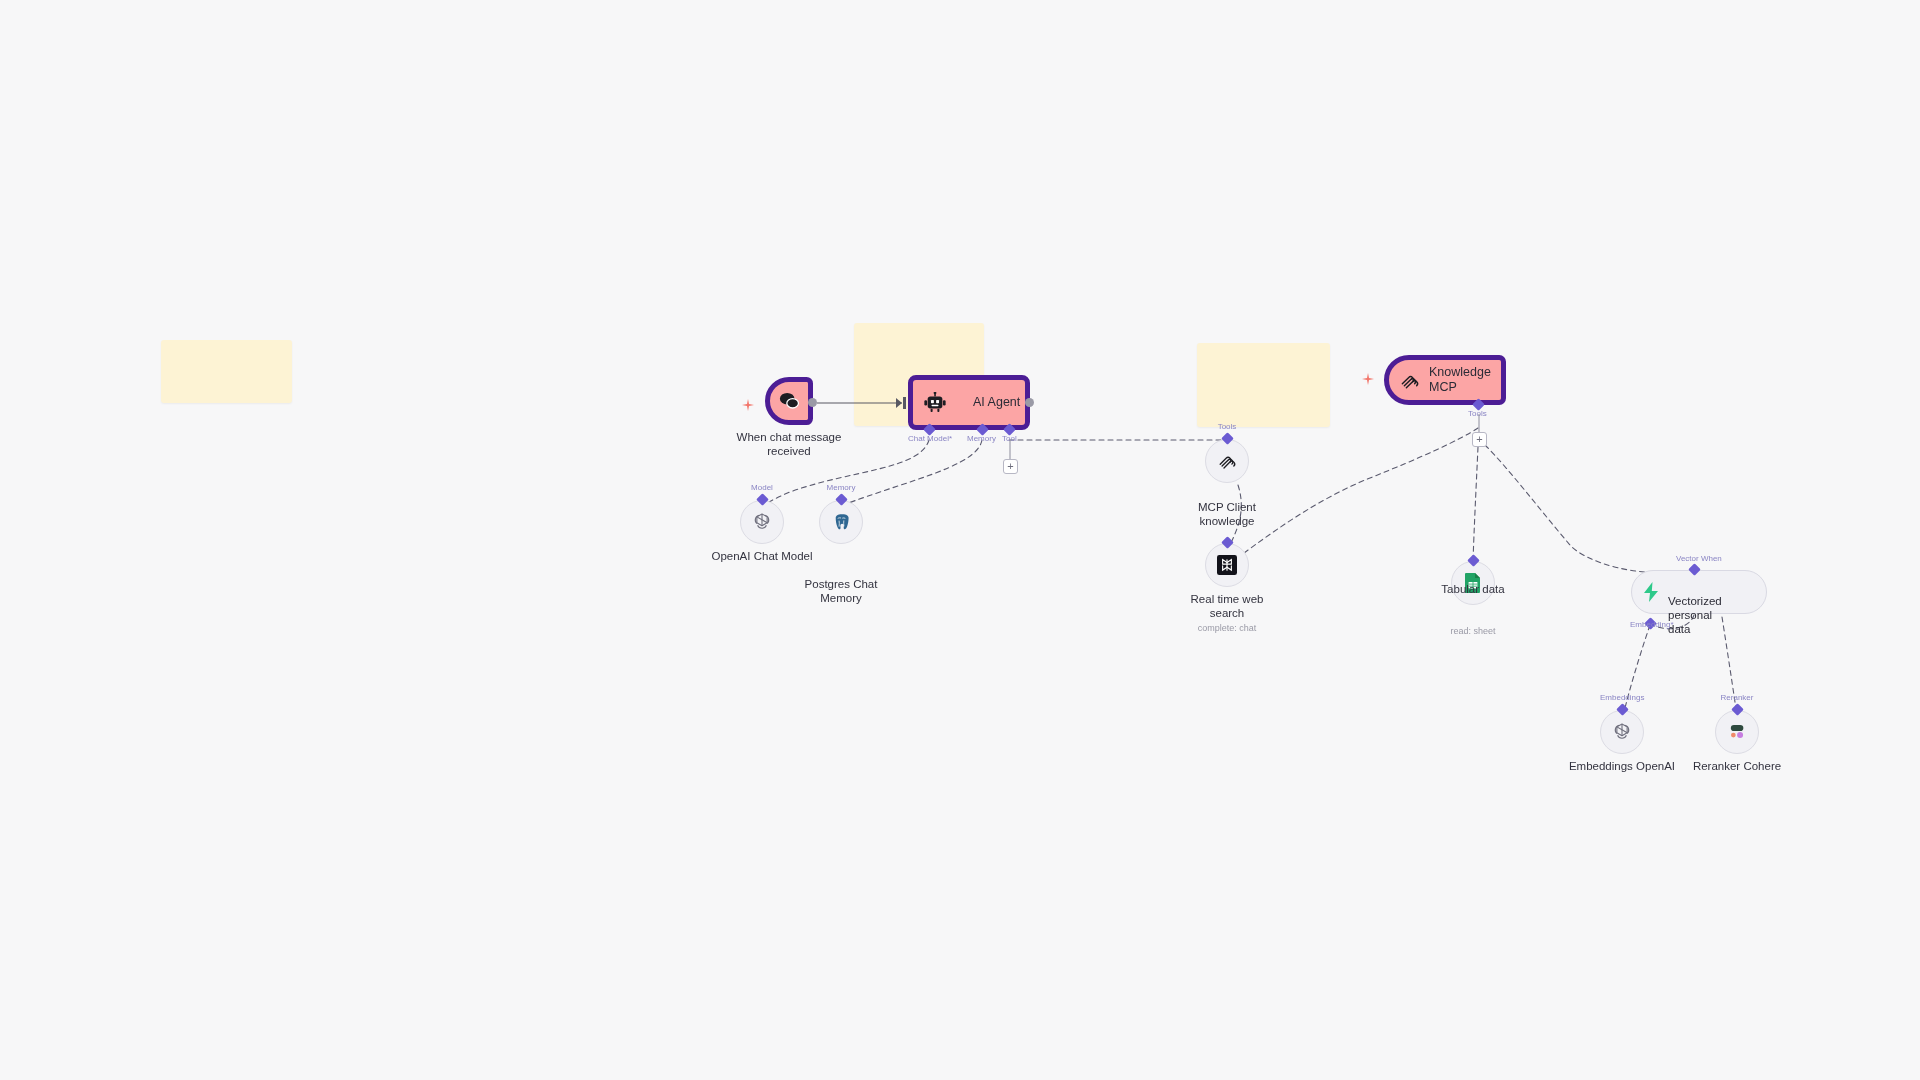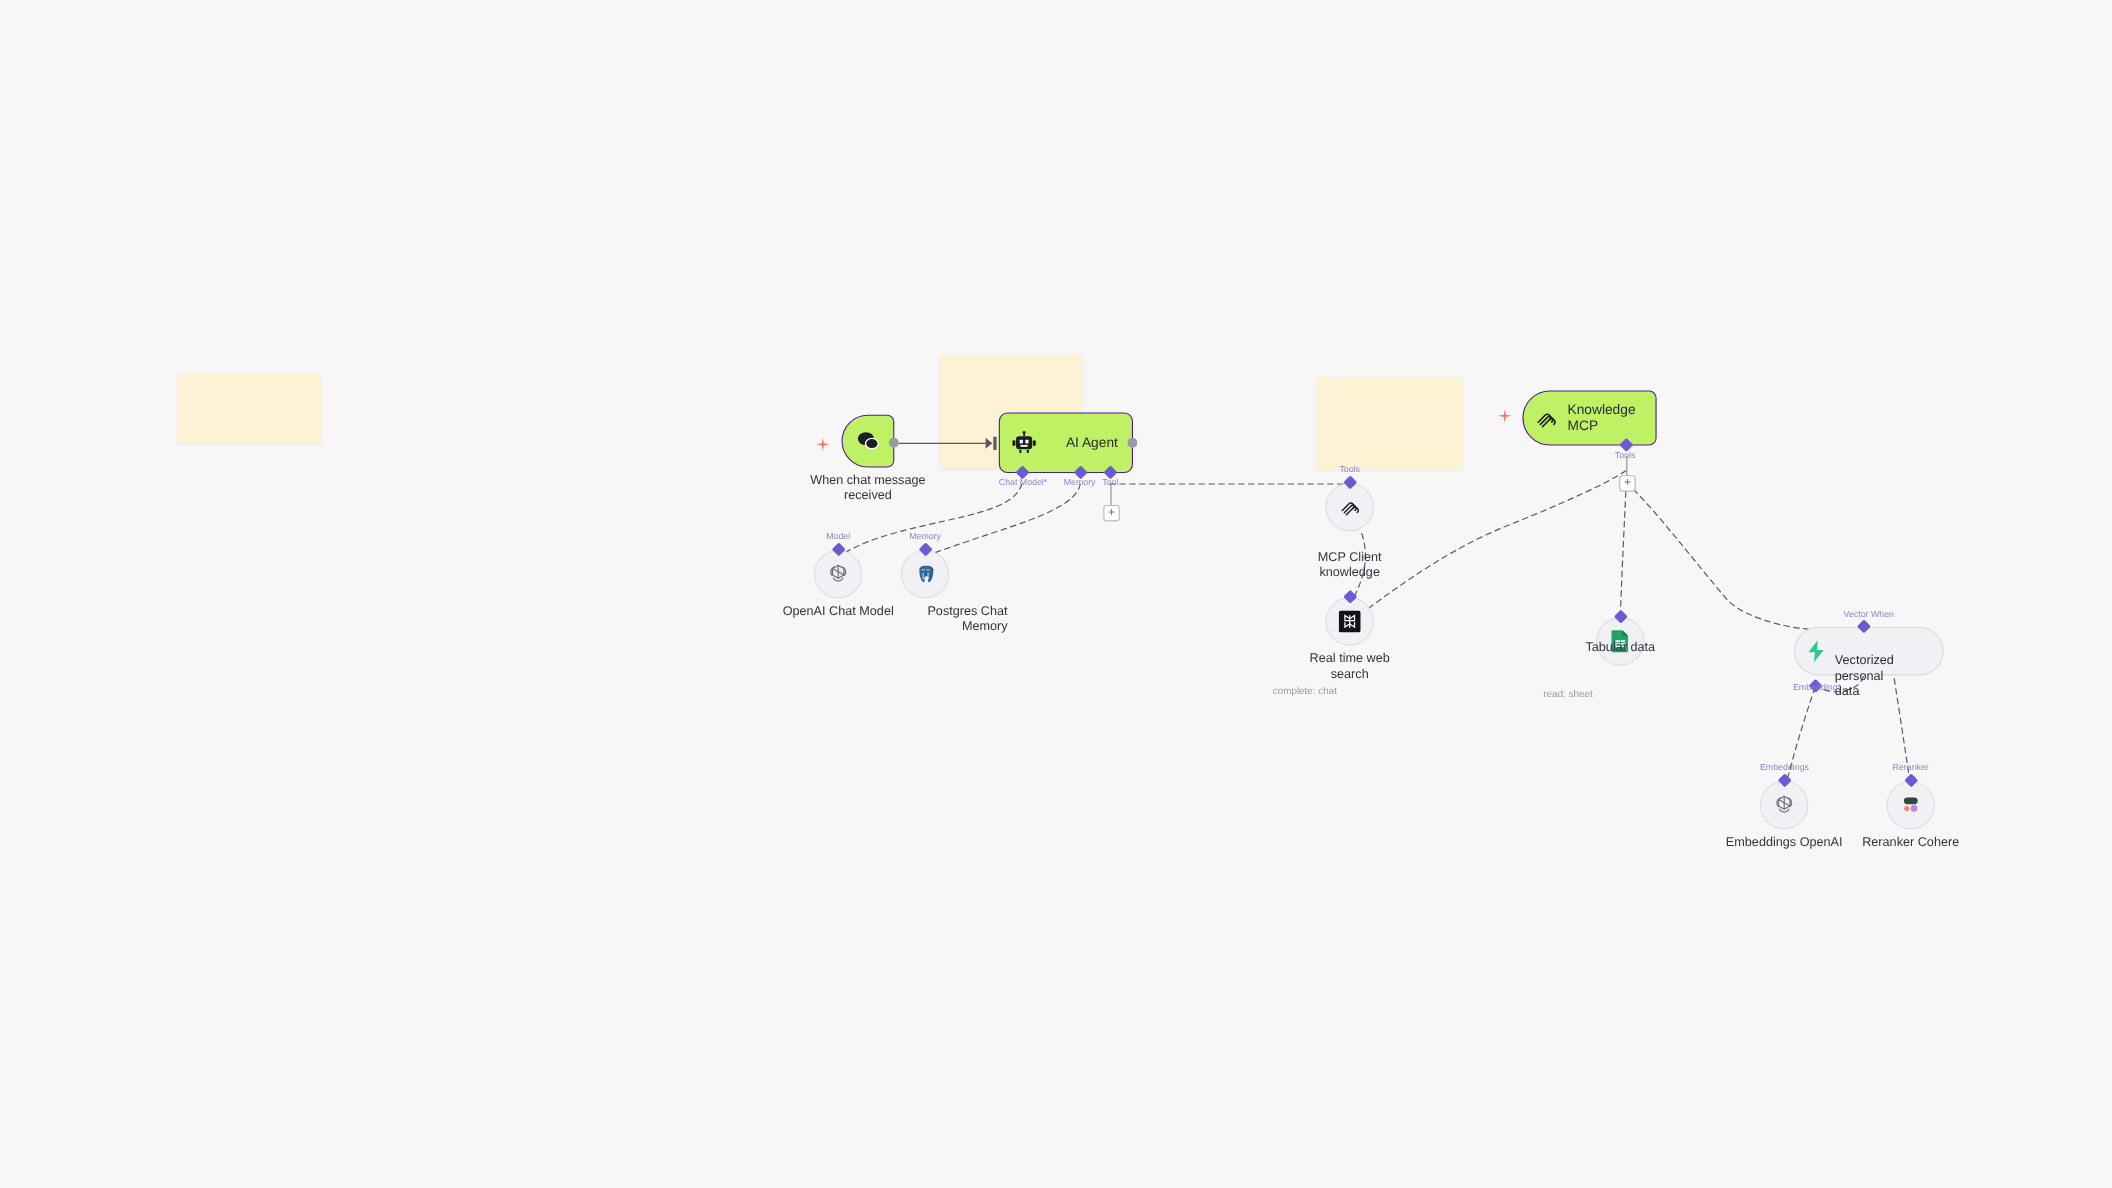--- a/index.html
+++ b/index.html
@@ -33,22 +33,22 @@
     position: absolute;
     left: 0; top: 0;
     width: 1920px;
     height: 1080px;
     pointer-events: none;
   }
 
   
   .node-rect {
     position: absolute;
-    background: #bef264;
-    border: 1px solid #4c1d95;
+    background: #fca5a5;
+    border: 5px solid #4c1d95;
     border-radius: 8px;
     display: flex;
     align-items: center;
     box-sizing: border-box;
   }
 
   .node-trigger {
     border-radius: 30px 8px 8px 30px;
   }
 
@@ -89,21 +89,21 @@
     position: absolute;
     text-align: center;
     font-size: 11.5px;
     color: #33333f;
     line-height: 1.25;
     white-space: pre-line;
   }
 
   .circle-subtitle {
     position: absolute;
-    text-align: left;
+    text-align: center;
     font-size: 9px;
     color: #9a9aa6;
     line-height: 1.2;
   }
 
   
   .port-diamond {
     position: absolute;
     width: 9px;
     height: 9px;
@@ -324,21 +324,21 @@
               <path d="M8.1 7.1c.9-.5 2-.6 3-.3"></path>
               <path d="M13.3 6.9c.9-.3 1.9-.2 2.7.2"></path>
               <path d="M9.3 10.3c.3 2 .3 4.1 0 6"></path>
               <path d="M14.6 10.1c-.2 2-.2 4 .1 5.9"></path>
             </g>
           </svg>
         </span>
       </div>
       <div class="port-diamond" style="left: 836.5px; top: 495px;"></div>
       <div class="port-label" style="left: 819px; top: 483px; width: 44px; text-align: center;">Memory</div>
-      <div class="circle-caption" style="left: 766px; top: 549px; width: 150px; text-align: right;">Postgres Chat
+      <div class="circle-caption" style="left: 766px; top: 577px; width: 150px;">Postgres Chat
 Memory</div>
       <div class="node-circle" style="left: 1205px; top: 439px;">
         <span style="display: flex;">
           <svg width="20" height="20" viewBox="0 0 22 22">
             <g stroke="#1d1d22" stroke-width="1.45" fill="none" stroke-linecap="round">
               <path d="M3.5 14.5 L10 8 a3 3 0 0 1 4.3 4.3"></path>
               <path d="M5.6 16.6 L12.1 10.1 a3 3 0 0 1 4.3 4.3"></path>
               <path d="M7.7 18.7 L14.2 12.2 a3 3 0 0 1 4.3 4.3"></path>
             </g>
           </svg>

